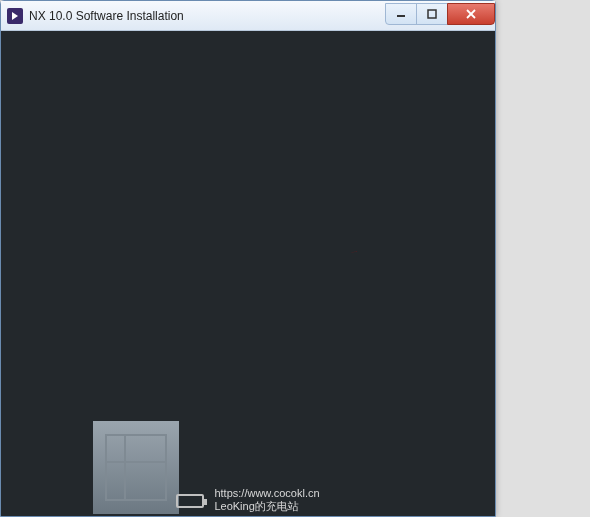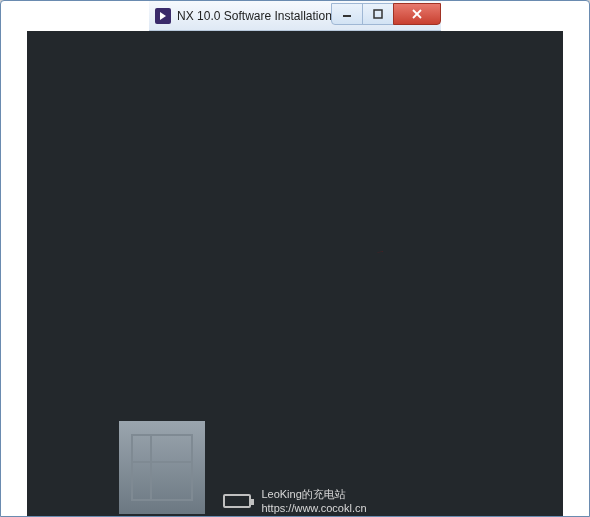--- a/index.html
+++ b/index.html
@@ -4,29 +4,28 @@
 <style>
   * { margin: 0; padding: 0; box-sizing: border-box; }
   body {
     font-family: 'Segoe UI', Tahoma, sans-serif;
     background: #e0e0e0;
     width: 590px;
     height: 517px;
     overflow: hidden;
   }
   .window {
-    width: 590px;
+    width: 496px;
     height: 517px;
     background: #fff;
     border: 1px solid #6a8bb0;
     border-radius: 4px 4px 0 0;
     box-shadow: 0 0 6px rgba(0,0,0,.25);
     display: flex;
     flex-direction: column;
-    align-items: center;
   }
   .titlebar {
     height: 30px;
     background: linear-gradient(#f6f9fd, #dfe9f5);
     border-bottom: 1px solid #b8c9dc;
     display: flex;
     align-items: center;
     padding: 0 0 0 6px;
   }
   .tb-icon {
@@ -248,19 +247,19 @@
     </div>
 
     <svg class="arrow" viewBox="0 0 170 60">
       <line x1="0" y1="58" x2="158" y2="4" stroke="#d00" stroke-width="3"></line>
       <polygon points="170,0 150,2 156,14" fill="#d00"></polygon>
     </svg>
 
     <div class="footer">
       <div class="battery"></div>
       <div>
+        <div>https://www.cocokl.cn</div>
         <div>LeoKing的充电站</div>
-        <div>https://www.cocokl.cn</div>
       </div>
     </div>
 
   </div>
 </div>
 
 </body></html>

